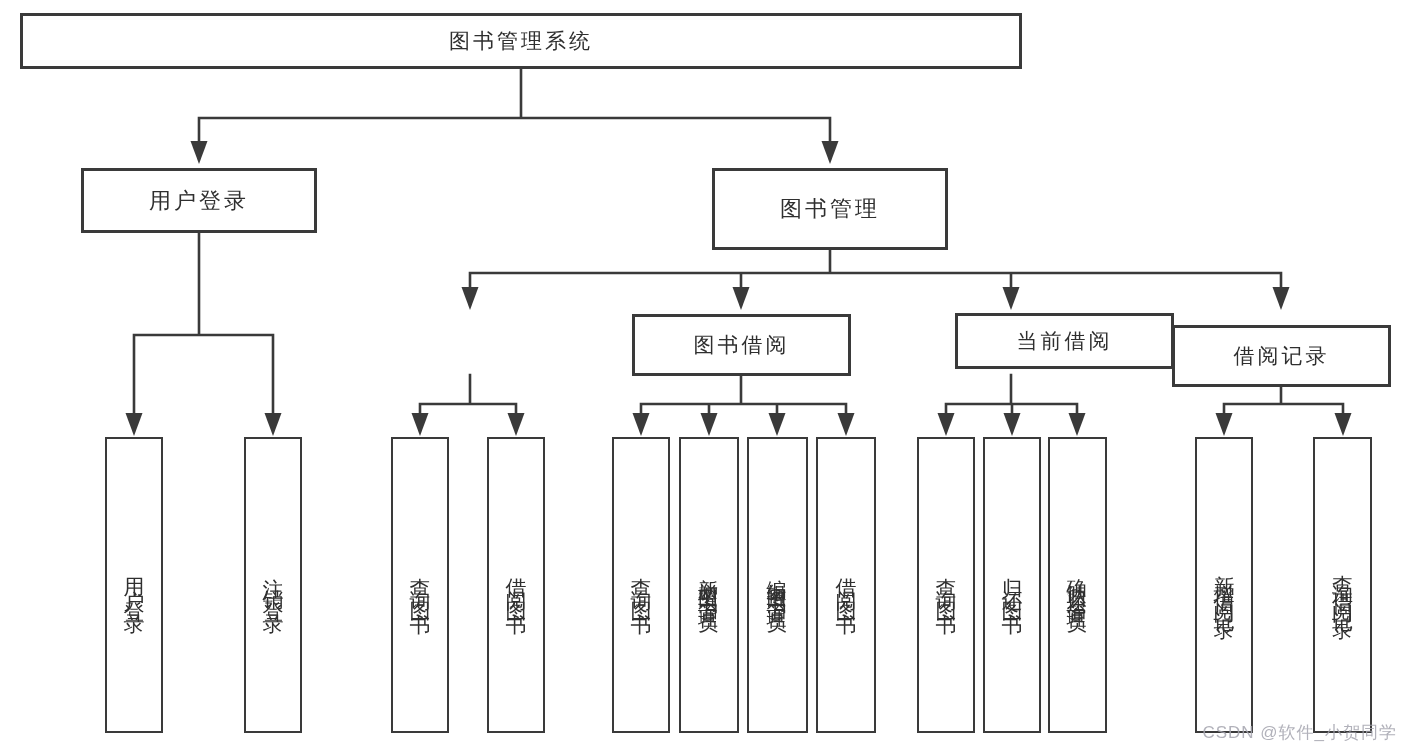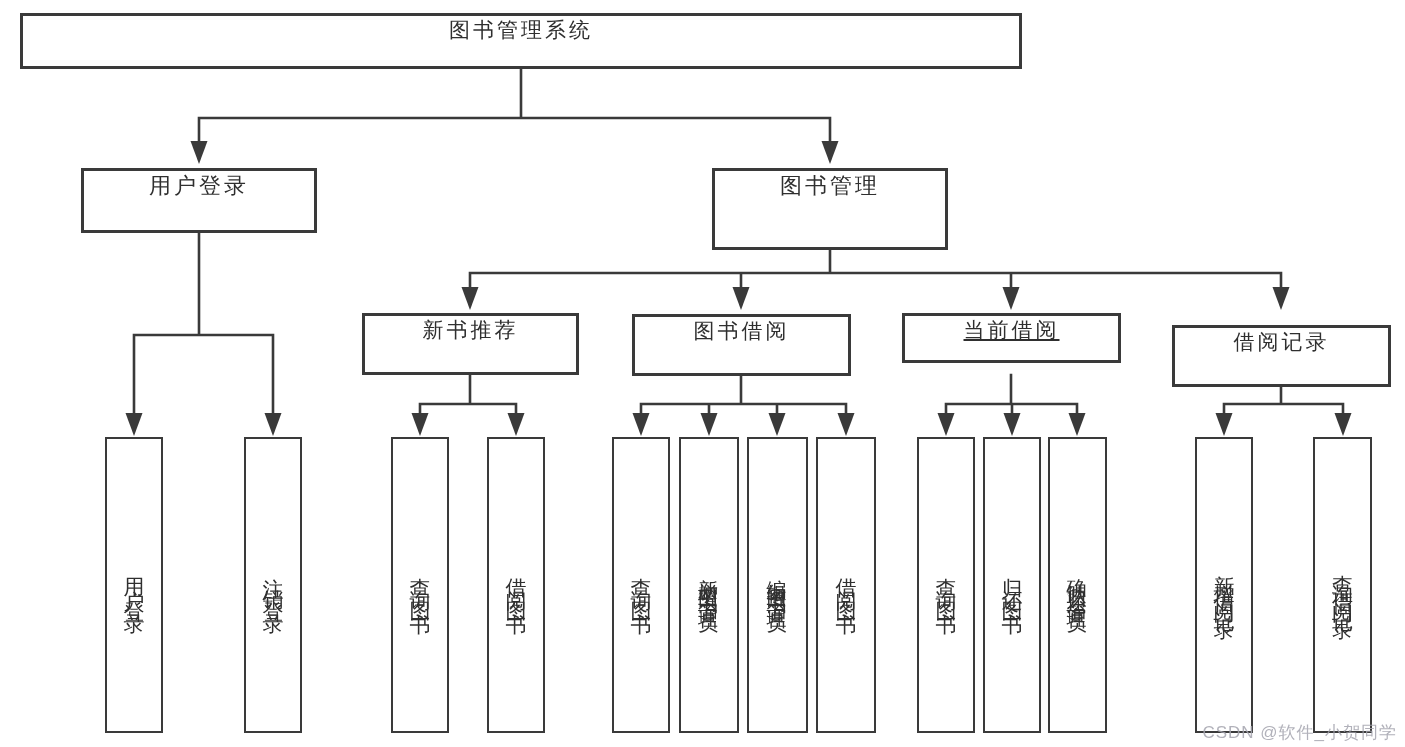--- a/index.html
+++ b/index.html
@@ -19,21 +19,21 @@
     position: absolute;
     left: 0; top: 0;
     pointer-events: none;
   }
   .h-box {
     position: absolute;
     box-sizing: border-box;
     border: 3px solid #3a3a3a;
     background: #ffffff;
     display: flex;
-    align-items: flex-start;
+    align-items: center;
     justify-content: center;
     color: #2f2f2f;
     font-size: 21px;
     letter-spacing: 3px;
     z-index: 2;
   }
   .v-box {
     position: absolute;
     top: 437px;
     height: 296px;
@@ -106,27 +106,24 @@
     <span>图书管理系统</span>
   </div>
 
   <div class="h-box" style="left:81px; top:168px; width:236px; height:65px; font-size:22px;">
     <span>用户登录</span>
   </div>
   <div class="h-box" style="left:712px; top:168px; width:236px; height:82px; font-size:22px;">
     <span>图书管理</span>
   </div>
 
-  <div class="h-box" style="left:362px; top:313px; width:217px; height:62px;">
-    <span>新书推荐</span>
-  </div>
   <div class="h-box" style="left:632px; top:314px; width:219px; height:62px;">
     <span>图书借阅</span>
   </div>
-  <div class="h-box" style="left:902px; top:313px; width:219px; height:50px;text-decoration:underline;">
+  <div class="h-box" style="left:955px; top:313px; width:219px; height:56px;">
     <span>当前借阅</span>
   </div>
   <div class="h-box" style="left:1172px; top:325px; width:219px; height:62px;font-family:Liberation Mono, monospace;">
     <span>借阅记录</span>
   </div>
 
   <div class="v-box ls-s" style="left:105px; width:58px;">
     <span class="vtext">用户登录</span>
   </div>
   <div class="v-box ls-s" style="left:244px; width:58px;">

